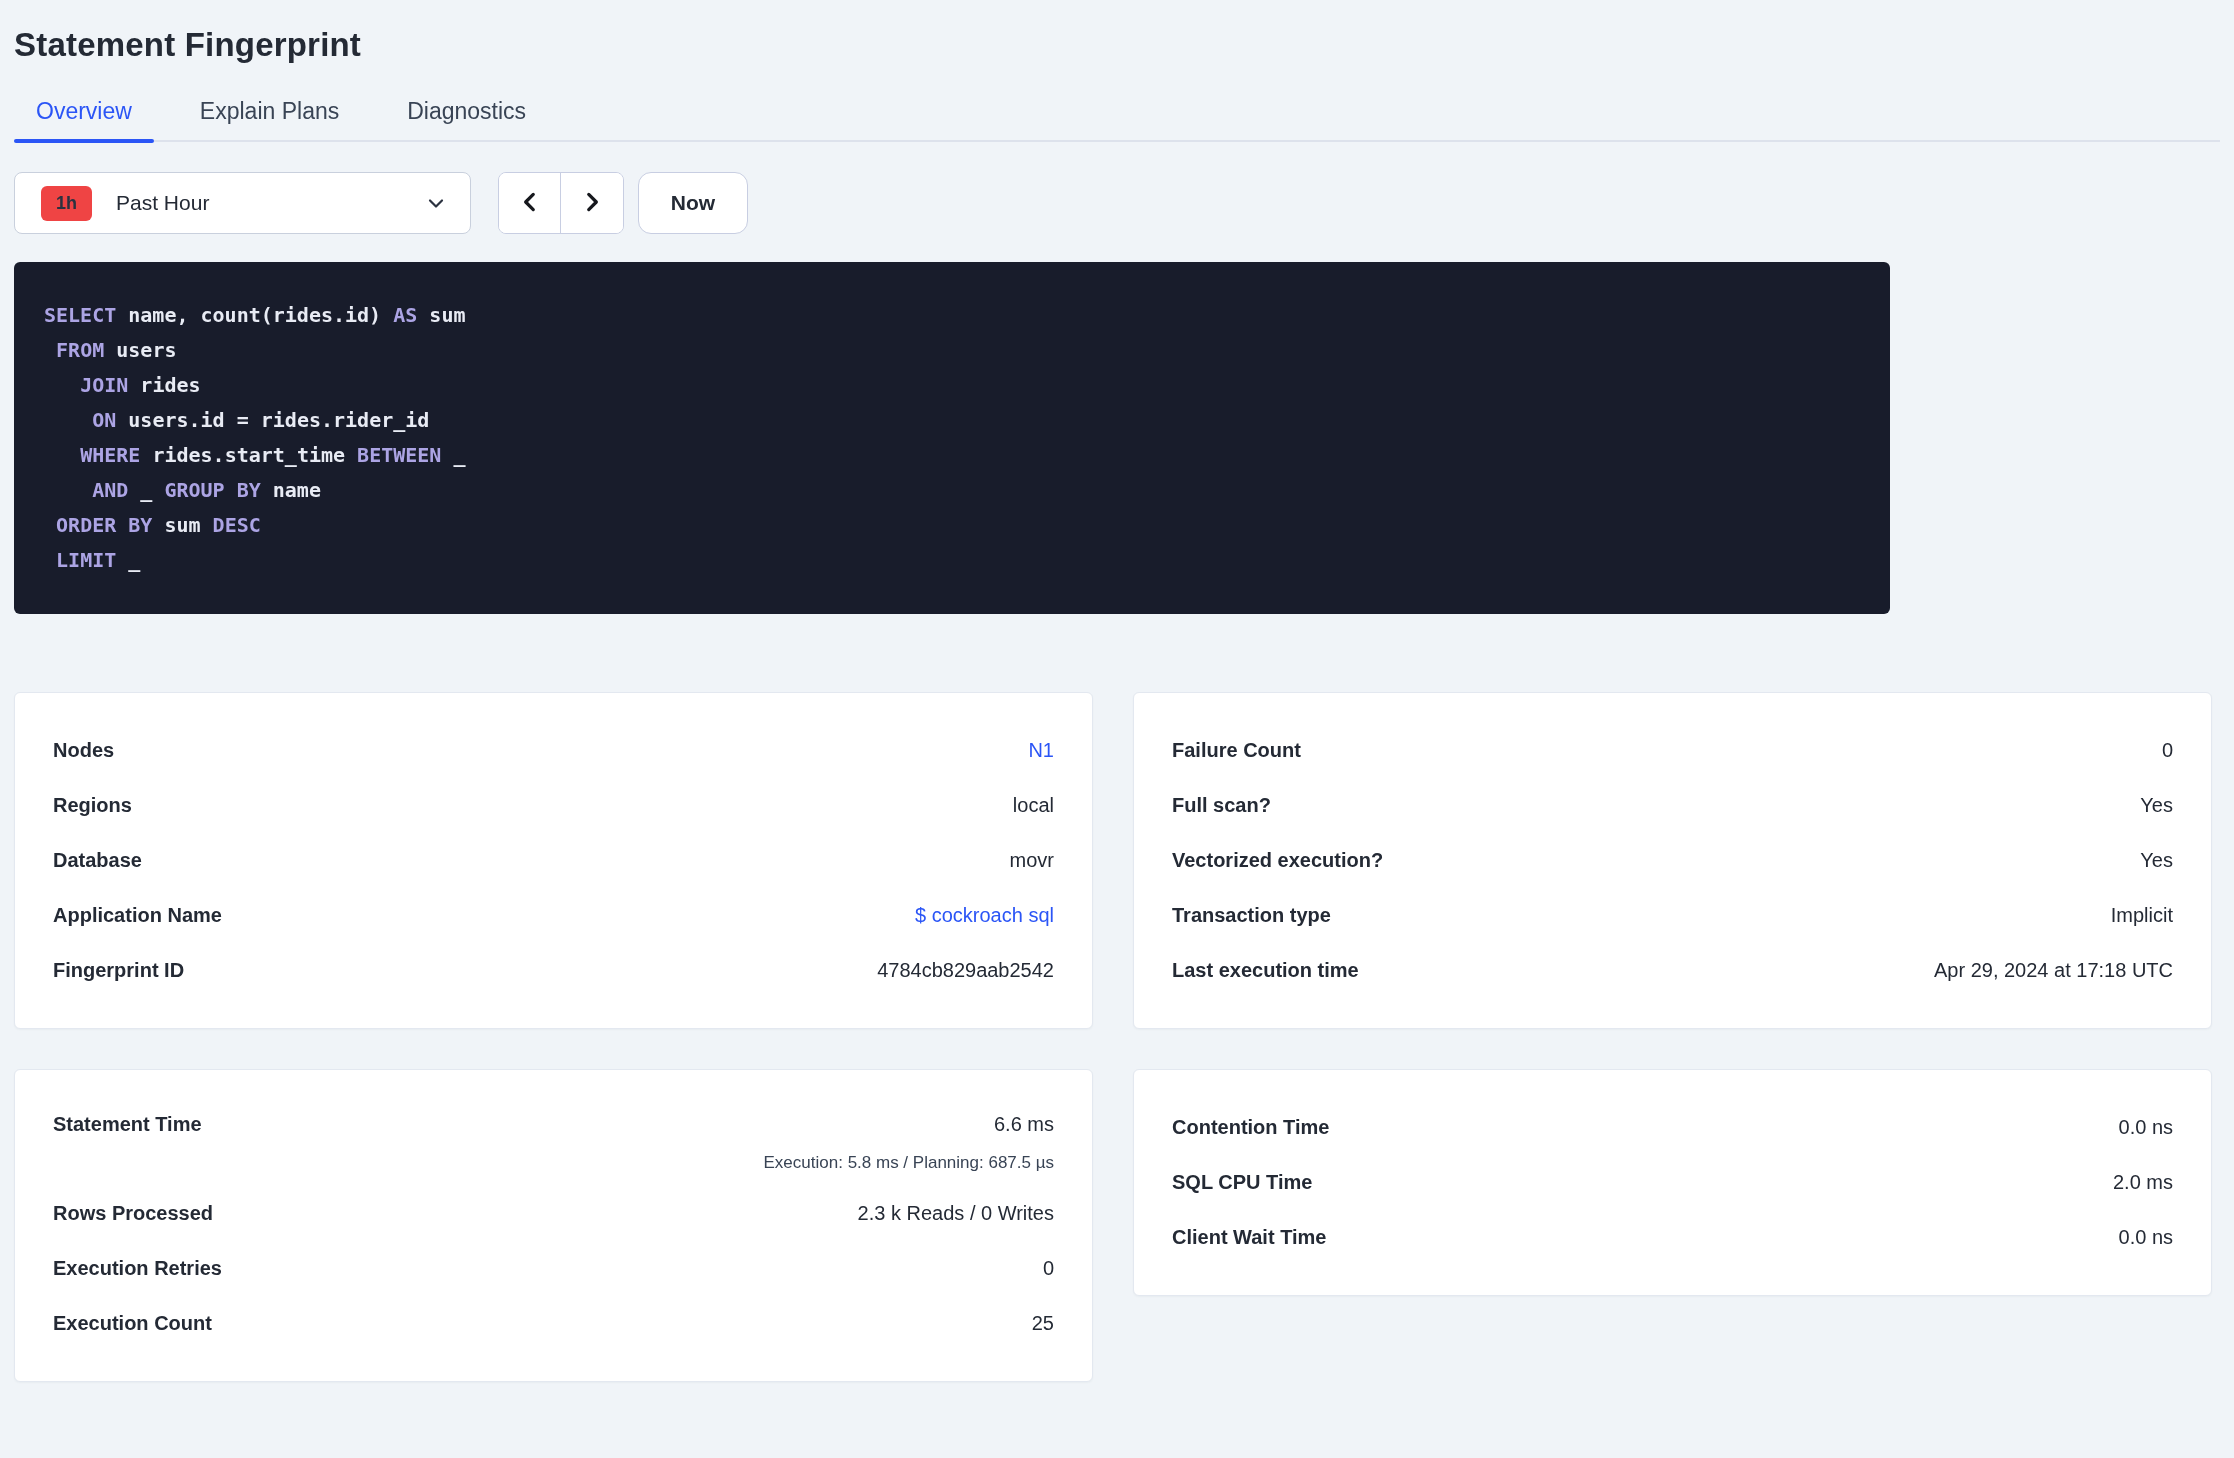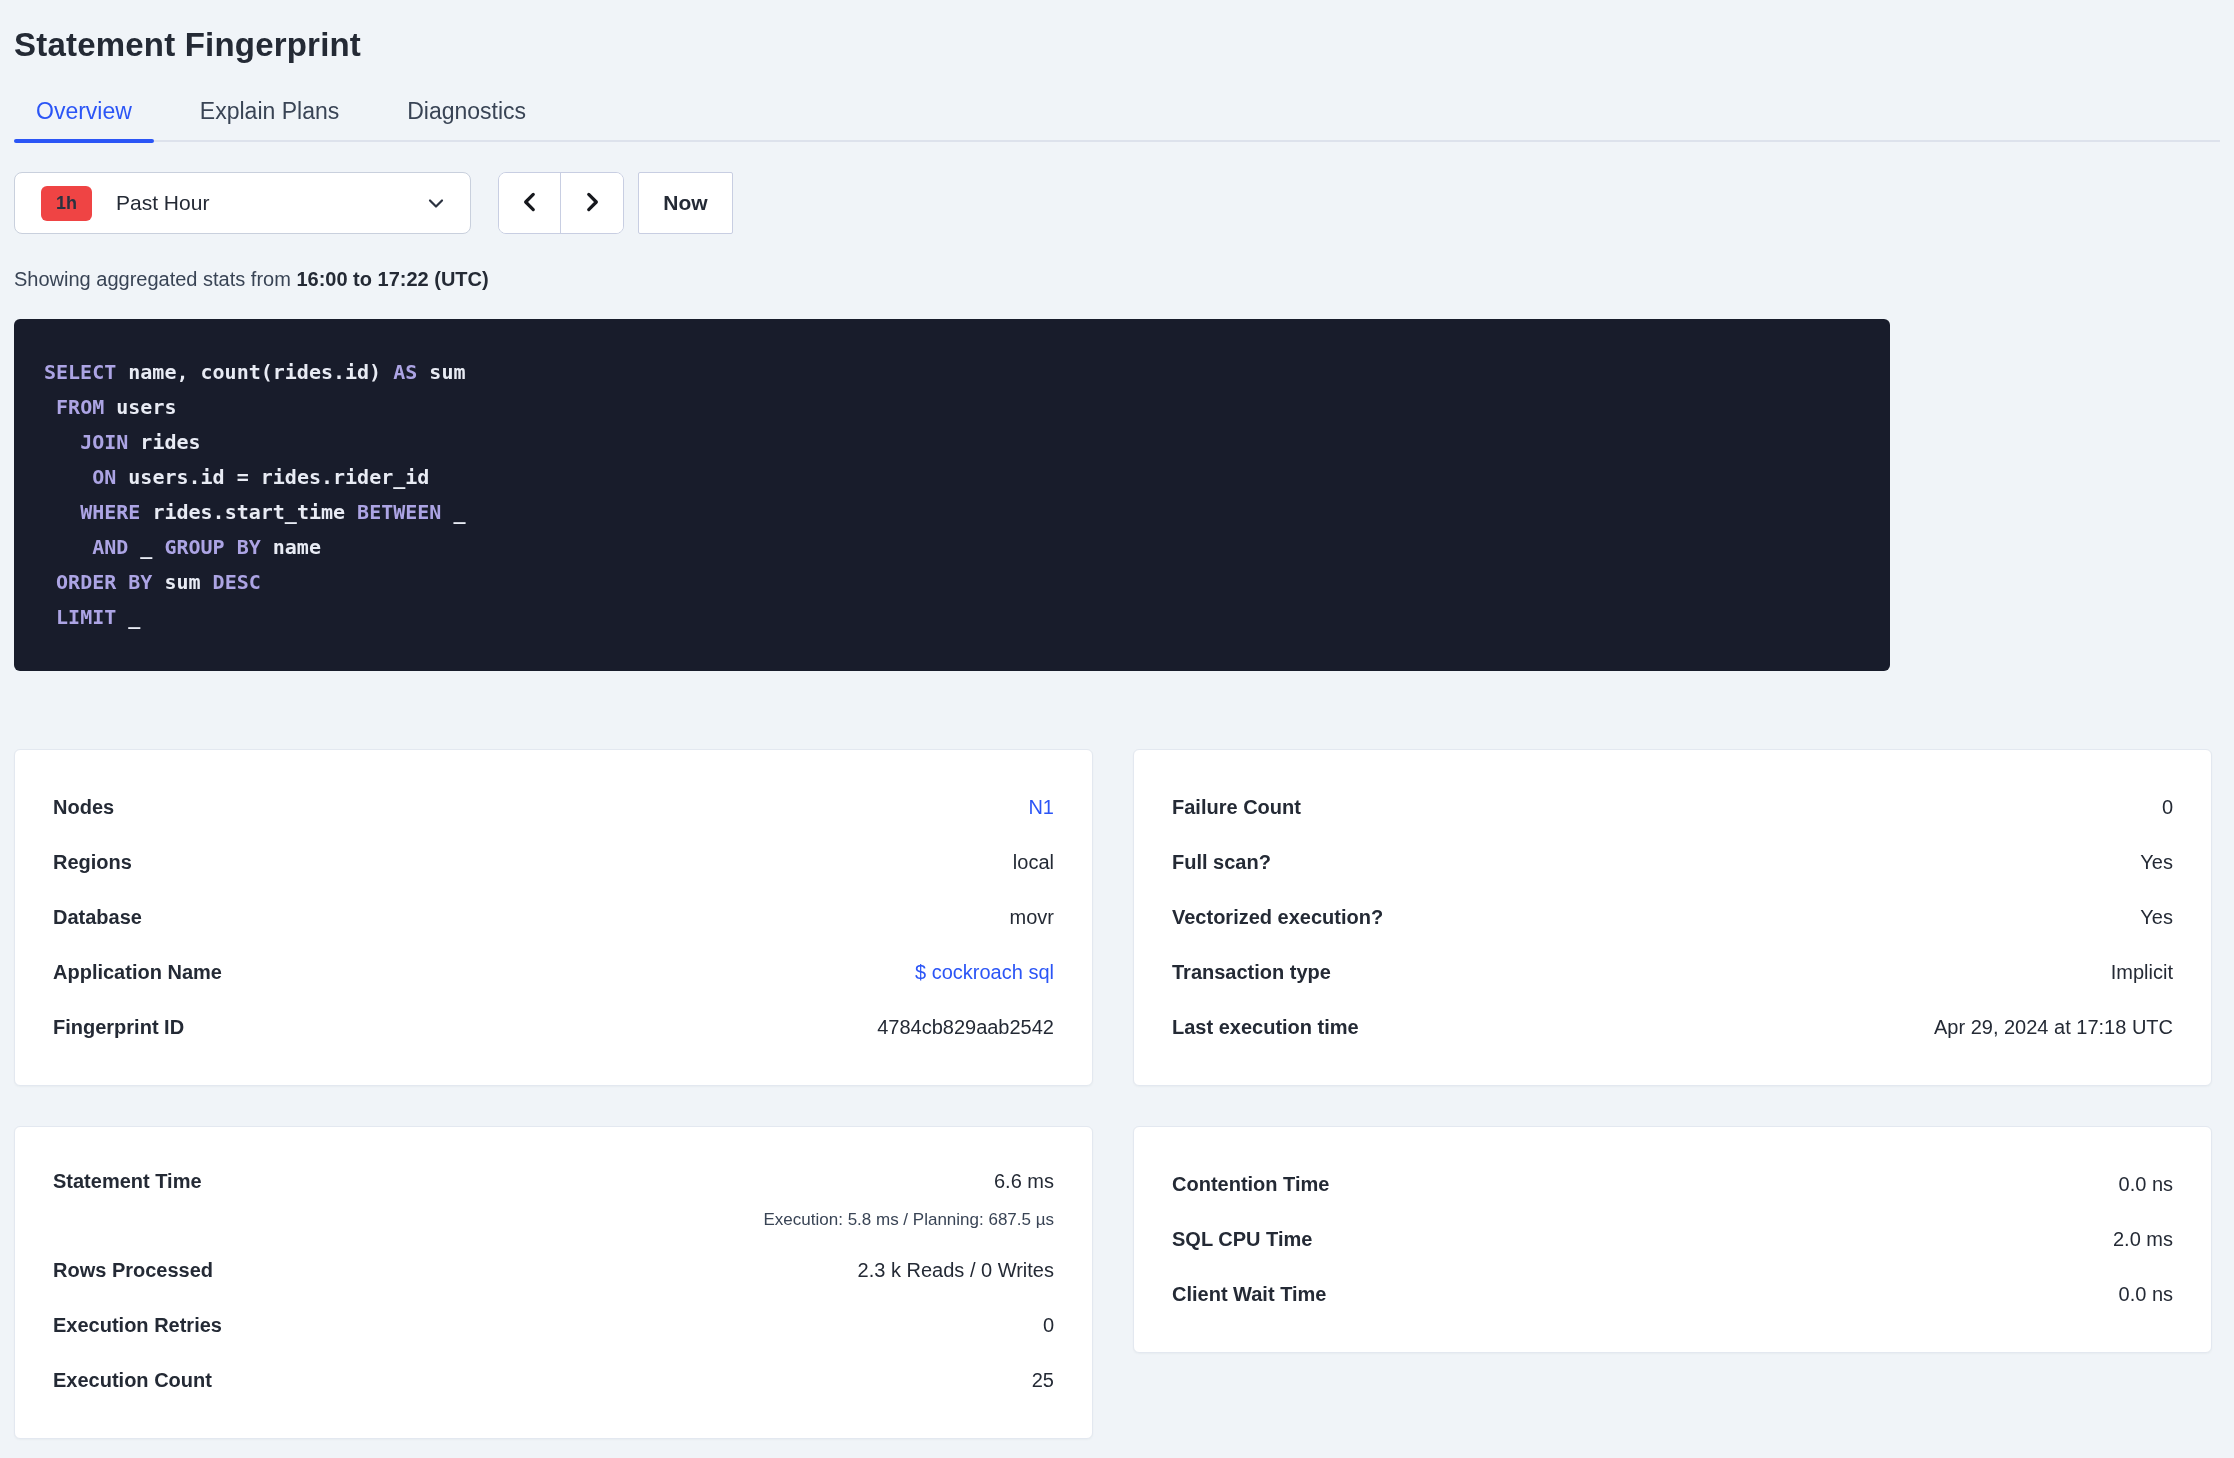--- a/index.html
+++ b/index.html
@@ -27,22 +27,22 @@
     border:1px solid #c9d0dd; border-radius:8px;
     display:flex; align-items:center; padding:0 22px 0 26px; cursor:pointer;
   }
   .badge { background:#ef4444; border-radius:6px; font-weight:700; font-size:18px; color:#2b3240; padding:7px 15px; }
   .range-label { margin-left:24px; font-size:21px; color:#242a35; }
   .chev-down { margin-left:auto; display:flex; }
   .btn-group { display:flex; margin-left:27px; border:1px solid #c8cee2; border-radius:8px; background:#fff; height:62px; overflow:hidden; }
   .btn-group button { width:62px; height:100%; border:none; background:#fff; display:flex; align-items:center; justify-content:center; cursor:pointer; padding:0; }
   .btn-group button:first-child { border-right:1px solid #c8cee2; }
   .now-btn {
-    margin-left:14px; height:62px; width:95px; background:#fff;
-    border:1px solid #c8cee2; border-radius:2px;
+    margin-left:14px; height:62px; width:110px; background:#fff;
+    border:1px solid #c8cee2; border-radius:13px;
     font-family:"Liberation Sans", sans-serif;
     font-size:21px; font-weight:700; color:#242a35; cursor:pointer;
   }
 
   
   .statsline { margin:34px 0 0 0; font-size:20px; color:#394455; }
   .statsline b { color:#242a35; font-weight:700; }
 
   
   .sqlbox {
@@ -101,21 +101,20 @@
         <span>
           <svg width="26" height="26" viewBox="0 0 24 24">
               <path d="M9 5l7 7-7 7" fill="none" stroke="#16181d" stroke-width="3" stroke-linecap="round" stroke-linejoin="round"></path>
             </svg>
         </span>
       </button>
     </div>
     <button class="now-btn">Now</button>
   </div>
 
-  <p class="statsline"><span>Showing aggregated stats from</span> <b>16:00 to 17:22 (UTC)</b></p>
 
   <div class="sqlbox">
       <div class="sql-line"><span class="kw">SELECT</span><span class="tx"> name, count(rides.id) </span><span class="kw">AS</span><span class="tx"> sum</span></div>
       <div class="sql-line"><span class="tx"> </span><span class="kw">FROM</span><span class="tx"> users</span></div>
       <div class="sql-line"><span class="tx">   </span><span class="kw">JOIN</span><span class="tx"> rides</span></div>
       <div class="sql-line"><span class="tx">    </span><span class="kw">ON</span><span class="tx"> users.id = rides.rider_id</span></div>
       <div class="sql-line"><span class="tx">   </span><span class="kw">WHERE</span><span class="tx"> rides.start_time </span><span class="kw">BETWEEN</span><span class="tx"> _</span></div>
       <div class="sql-line"><span class="tx">    </span><span class="kw">AND</span><span class="tx"> _ </span><span class="kw">GROUP BY</span><span class="tx"> name</span></div>
       <div class="sql-line"><span class="tx"> </span><span class="kw">ORDER BY</span><span class="tx"> sum </span><span class="kw">DESC</span></div>
       <div class="sql-line"><span class="tx"> </span><span class="kw">LIMIT</span><span class="tx"> _</span></div>

